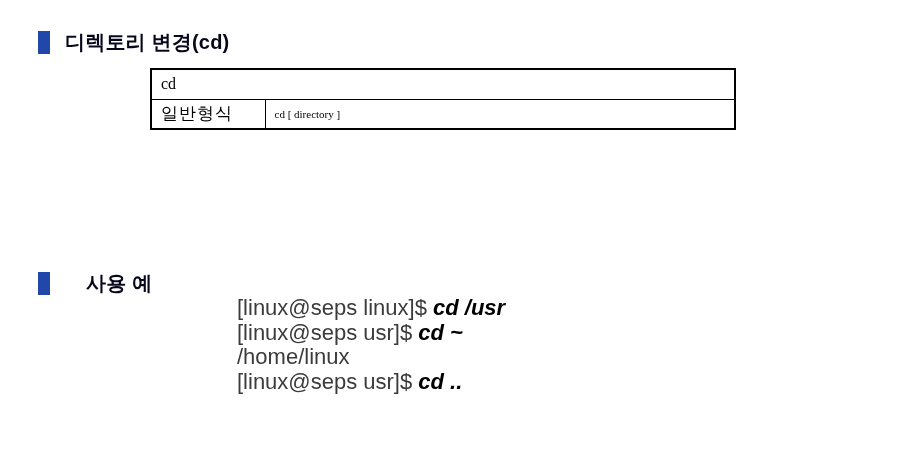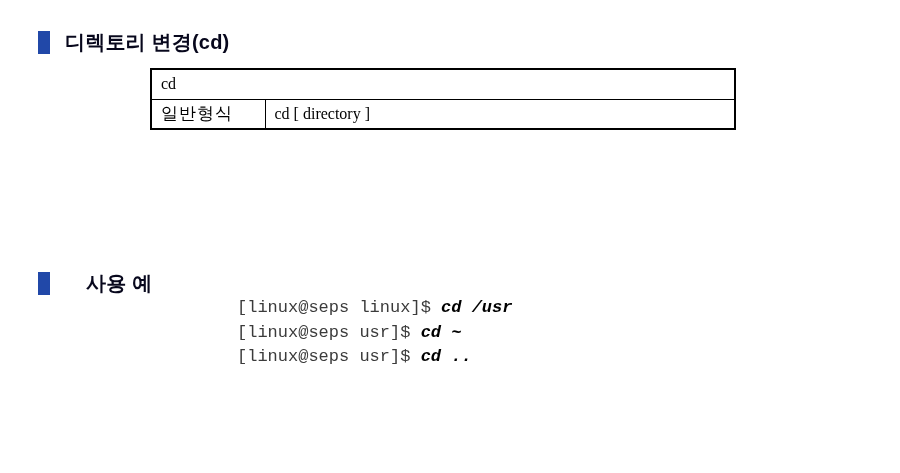--- a/index.html
+++ b/index.html
@@ -56,31 +56,31 @@
     font-size: 16px;
   }
   td.label-cell {
     width: 114px;
     font-size: 17px;
     font-family: "Liberation Sans", sans-serif;
     letter-spacing: 1px;
   }
   td.value-cell {
     font-family: "Liberation Serif", serif;
-    font-size: 16px;
+    font-size: 11px;
   }
 
   .terminal {
     position: absolute;
     left: 237px;
     top: 296px;
   }
   .term-line {
-    font-family: Liberation Mono, monospace;
-    font-size: 17px;
+    font-family: Liberation Sans, sans-serif;
+    font-size: 22px;
     line-height: 24.6px;
     white-space: pre;
     color: #3b3b3b;
   }
   .term-line .command {
     font-weight: bold;
     font-style: italic;
     color: #000000;
   }
 </style>
@@ -107,16 +107,17 @@
     </table>
 
   <div class="section-heading" id="heading-2">
     <span class="bullet"></span>
     <span class="title">사용 예</span>
   </div>
 
   <div class="terminal">
     <div class="term-line"><span>[linux@seps linux]$ </span><span class="command">cd /usr</span></div>
     <div class="term-line"><span>[linux@seps usr]$ </span><span class="command">cd ~</span></div>
+    <div class="term-line"><span>/home/linux</span><span class="command"></span></div>
     <div class="term-line"><span>[linux@seps usr]$ </span><span class="command">cd ..</span></div>
   </div>
 
 </div>
 
 </body></html>

